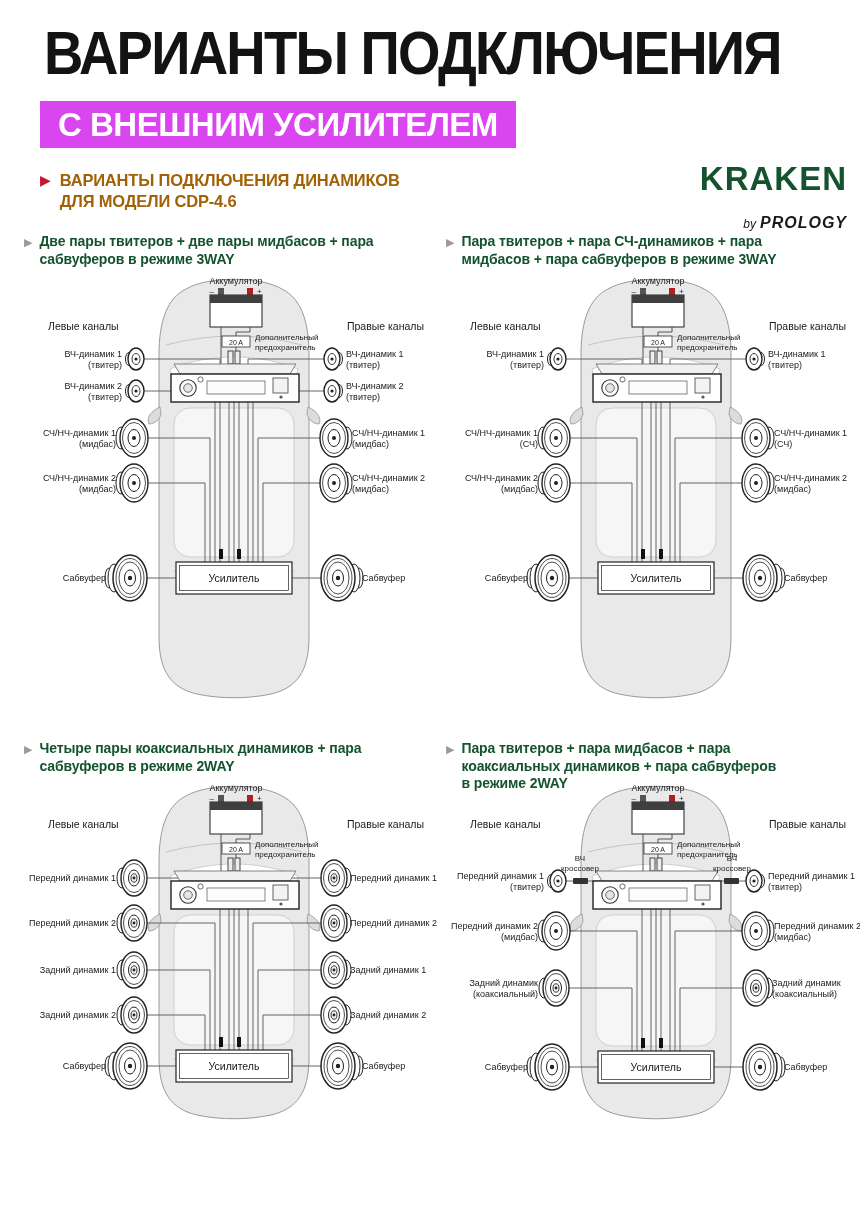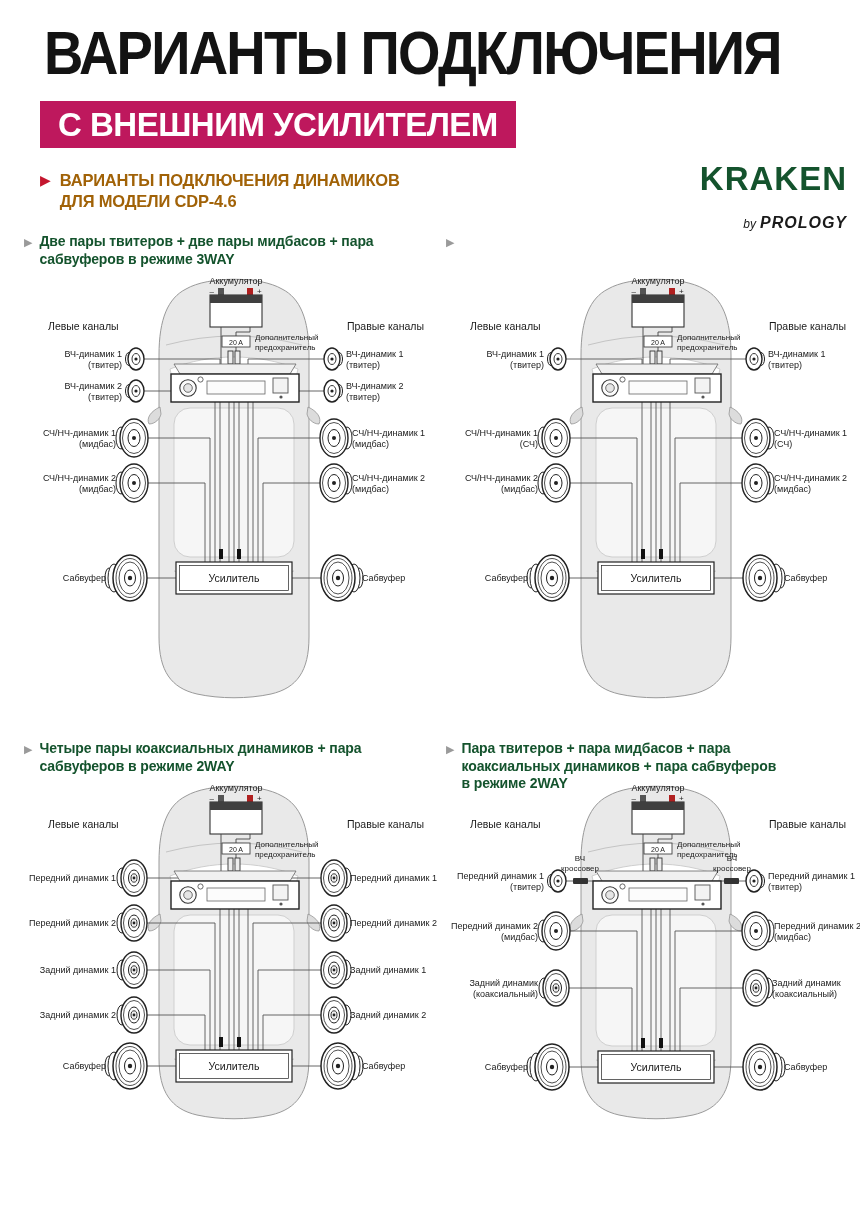--- a/index.html
+++ b/index.html
@@ -25,21 +25,21 @@
   .qbullet{font-size:11px;line-height:17px;padding-top:1px;}
   .qtext{font-size:14px;font-weight:700;line-height:17.5px;color:#14532d;letter-spacing:-.1px;}
   svg.diagram{position:absolute;left:0;top:40px;}
   svg.diagram text{font-family:"Liberation Sans",sans-serif;fill:#1a1a1a;}
 </style>
 </head>
 <body>
 
 <div class="page">
   <h1 class="title">ВАРИАНТЫ ПОДКЛЮЧЕНИЯ</h1>
-  <div class="banner" style="background: #be185d;">С ВНЕШНИМ УСИЛИТЕЛЕМ</div>
+  <div class="banner" style="background: #d946ef;">С ВНЕШНИМ УСИЛИТЕЛЕМ</div>
 
   <div class="secHead">
     <span class="secBullet" style="color: rgb(196, 22, 46);">▶</span>
     <div class="secLines">
       <div>ВАРИАНТЫ ПОДКЛЮЧЕНИЯ ДИНАМИКОВ</div>
       <div>ДЛЯ МОДЕЛИ CDP-4.6</div>
     </div>
   </div>
 
   <div class="logo">
@@ -223,20 +223,21 @@
             <text x="82" y="308" text-anchor="end" font-size="9">Сабвуфер</text>
             <text x="338" y="308" text-anchor="start" font-size="9">Сабвуфер</text>
           </g>
           <text x="24" y="57" text-anchor="start" font-size="10.5">Левые каналы</text>
           <text x="400" y="57" text-anchor="end" font-size="10.5">Правые каналы</text>
         </svg>
       </div>
       <div class="quad" style="left: 446px; top: 233px; height: 472px;">
         <div class="qhead">
           <span class="qbullet" style="color:#9a9a9a">▶</span>
+          <div class="qtext">Пара твитеров + пара СЧ-динамиков + пара<br>мидбасов + пара сабвуферов в режиме 3WAY</div>
         </div>
         <svg class="diagram" width="414" height="432" viewBox="0 0 414 432">
           <g>
     <path d="M162,16 C184,3 236,3 258,16 C276,25 285,46 285,82 L285,364 C285,398 273,415 247,421 C224,426 196,426 173,421 C147,415 135,398 135,364 L135,82 C135,46 144,25 162,16 Z" fill="#e9e9e9" stroke="#9a9a9a" stroke-width="1"></path>
     <path d="M142,72 Q210,54 278,72" fill="none" stroke="#c4c4c4"></path>
     <path d="M146,96 C186,80 234,80 274,96 L267,126 C232,112 188,112 153,126 Z" fill="#ffffff" stroke="#c4c4c4" stroke-width=".8"></path>
     <rect x="150" y="135" width="120" height="149" rx="16" fill="#f6f6f6" stroke="#cfcfcf"></rect>
     <path d="M150,298 Q210,314 270,298" fill="none" stroke="#c4c4c4"></path>
     <path d="M136,134 C127,138 122,145 125,151 C131,151 136,146 137,141 Z" fill="#dcdcdc" stroke="#8a8a8a" stroke-width=".7"></path>
     <path d="M284,134 C293,138 298,145 295,151 C289,151 284,146 283,141 Z" fill="#dcdcdc" stroke="#8a8a8a" stroke-width=".7"></path>

